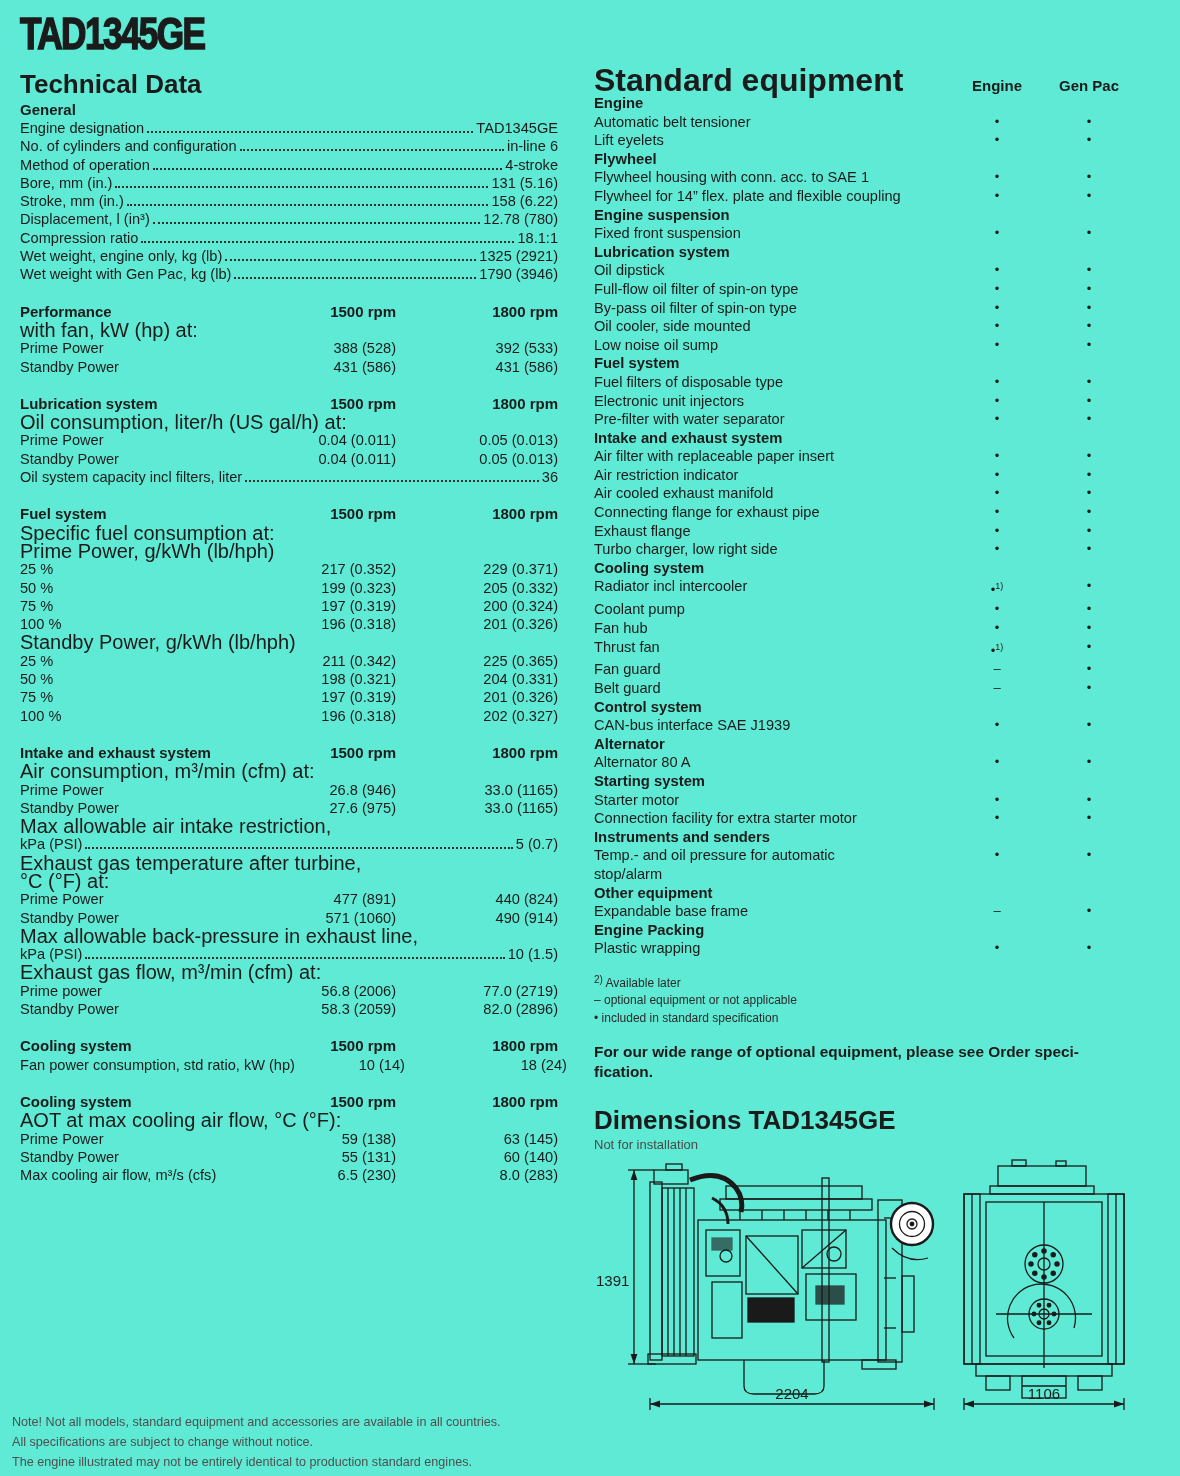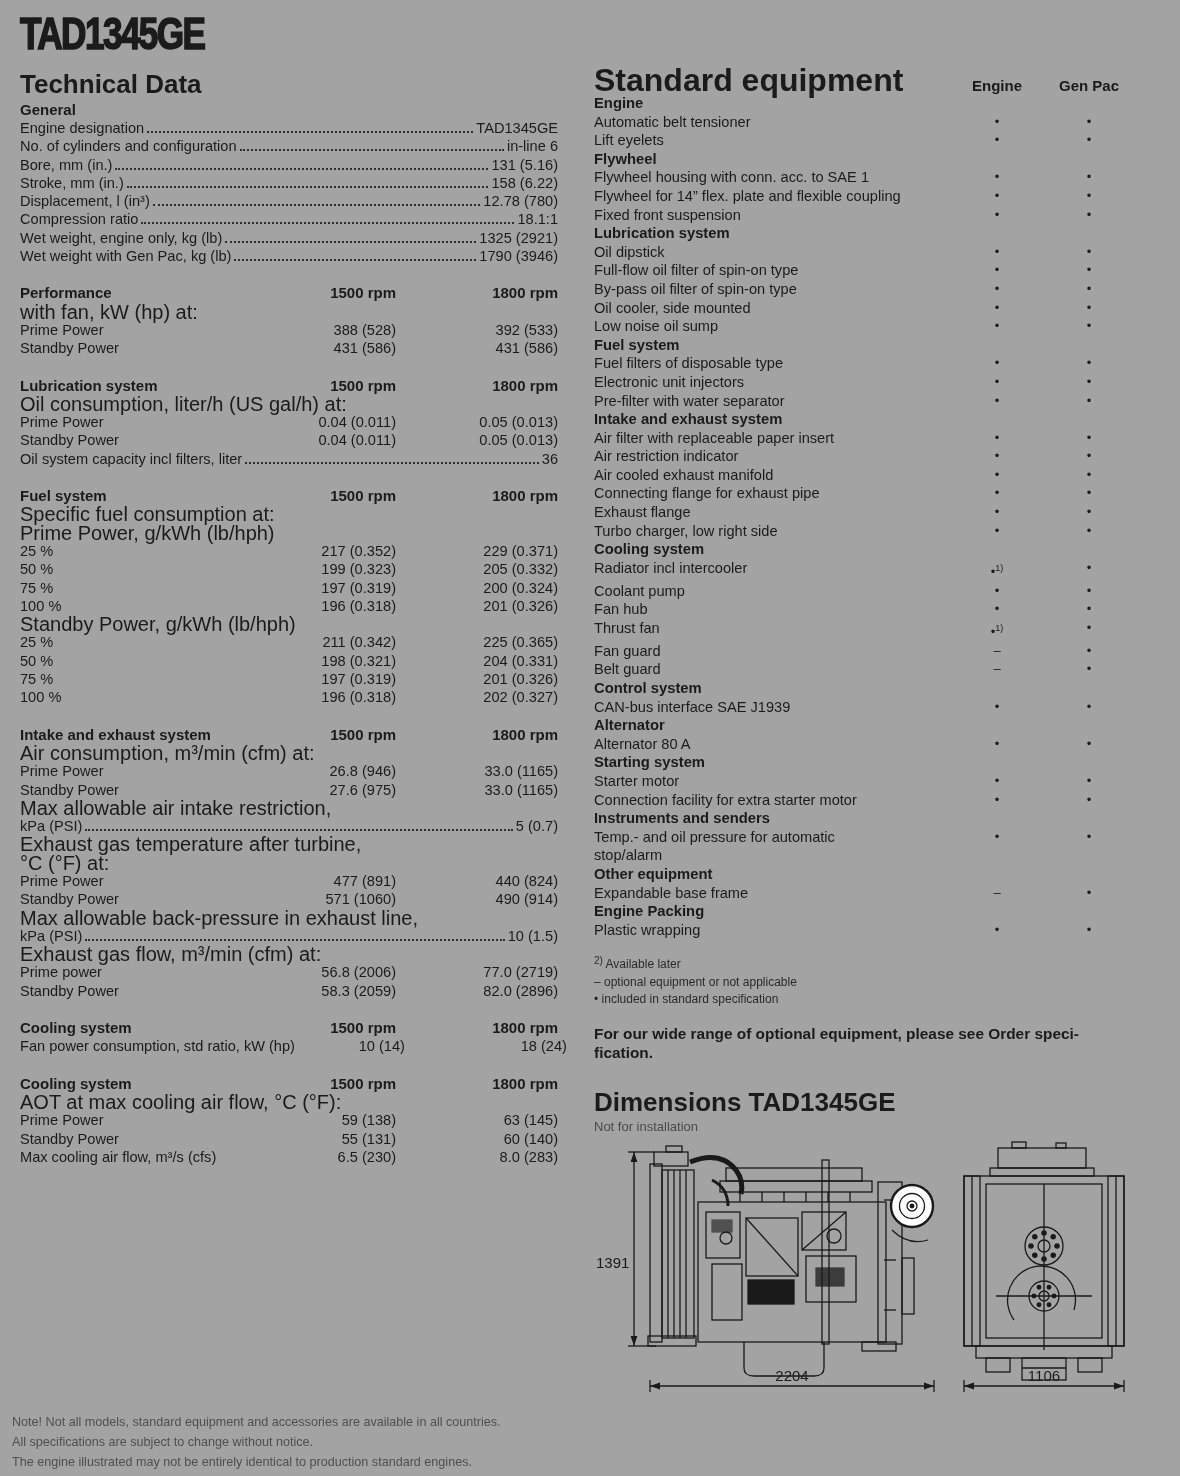--- a/index.html
+++ b/index.html
@@ -1,17 +1,17 @@
 <!DOCTYPE html>
 <html><head>
 <meta charset="utf-8">
 <style>
   html,body{margin:0;padding:0;background:#fff;}
   body{font-family:"Liberation Sans",sans-serif;color:#1b1b1b;}
-  .page{position:relative;width:1180px;height:1476px;background:#a3a3a3;overflow:hidden;}
+  .page{position:relative;width:1180px;height:1476px;background:#5eead4;overflow:hidden;}
 
   
   .left-col{position:absolute;left:20px;top:10px;width:538px;}
   .logo{font-size:44px;font-weight:bold;letter-spacing:-2px;transform:scaleX(.8);transform-origin:0 50%;
         white-space:nowrap;-webkit-text-stroke:1.6px #1b1b1b;line-height:48px;}
   .td-title{font-size:26px;font-weight:bold;margin:12px 0 3px;line-height:28px;}
   .g-head{font-size:15px;font-weight:bold;line-height:18px;}
   .g-row{display:flex;align-items:baseline;font-size:14.6px;line-height:18.3px;}
   .g-row .lbl{white-space:nowrap;}
   .g-row .val{white-space:nowrap;}
@@ -61,20 +61,25 @@
           <span class="lbl">Engine designation</span>
           <span class="leader"></span>
           <span class="val">TAD1345GE</span>
         </div>
         <div class="g-row">
           <span class="lbl">No. of cylinders and configuration</span>
           <span class="leader"></span>
           <span class="val">in-line 6</span>
         </div>
         <div class="g-row">
+          <span class="lbl">Method of operation</span>
+          <span class="leader"></span>
+          <span class="val">4-stroke</span>
+        </div>
+        <div class="g-row">
           <span class="lbl">Bore, mm (in.)</span>
           <span class="leader"></span>
           <span class="val">131 (5.16)</span>
         </div>
         <div class="g-row">
           <span class="lbl">Stroke, mm (in.)</span>
           <span class="leader"></span>
           <span class="val">158 (6.22)</span>
         </div>
         <div class="g-row">
@@ -303,20 +308,21 @@
         <div class="eq-row">
           <span class="lbl">Flywheel housing with conn. acc. to SAE 1</span>
           <span class="mark">•</span>
           <span class="mark">•</span>
         </div>
         <div class="eq-row">
           <span class="lbl">Flywheel for 14” flex. plate and flexible coupling</span>
           <span class="mark">•</span>
           <span class="mark">•</span>
         </div>
+        <div class="eq-head">Engine suspension</div>
         <div class="eq-row">
           <span class="lbl">Fixed front suspension</span>
           <span class="mark">•</span>
           <span class="mark">•</span>
         </div>
         <div class="eq-head">Lubrication system</div>
         <div class="eq-row">
           <span class="lbl">Oil dipstick</span>
           <span class="mark">•</span>
           <span class="mark">•</span>

